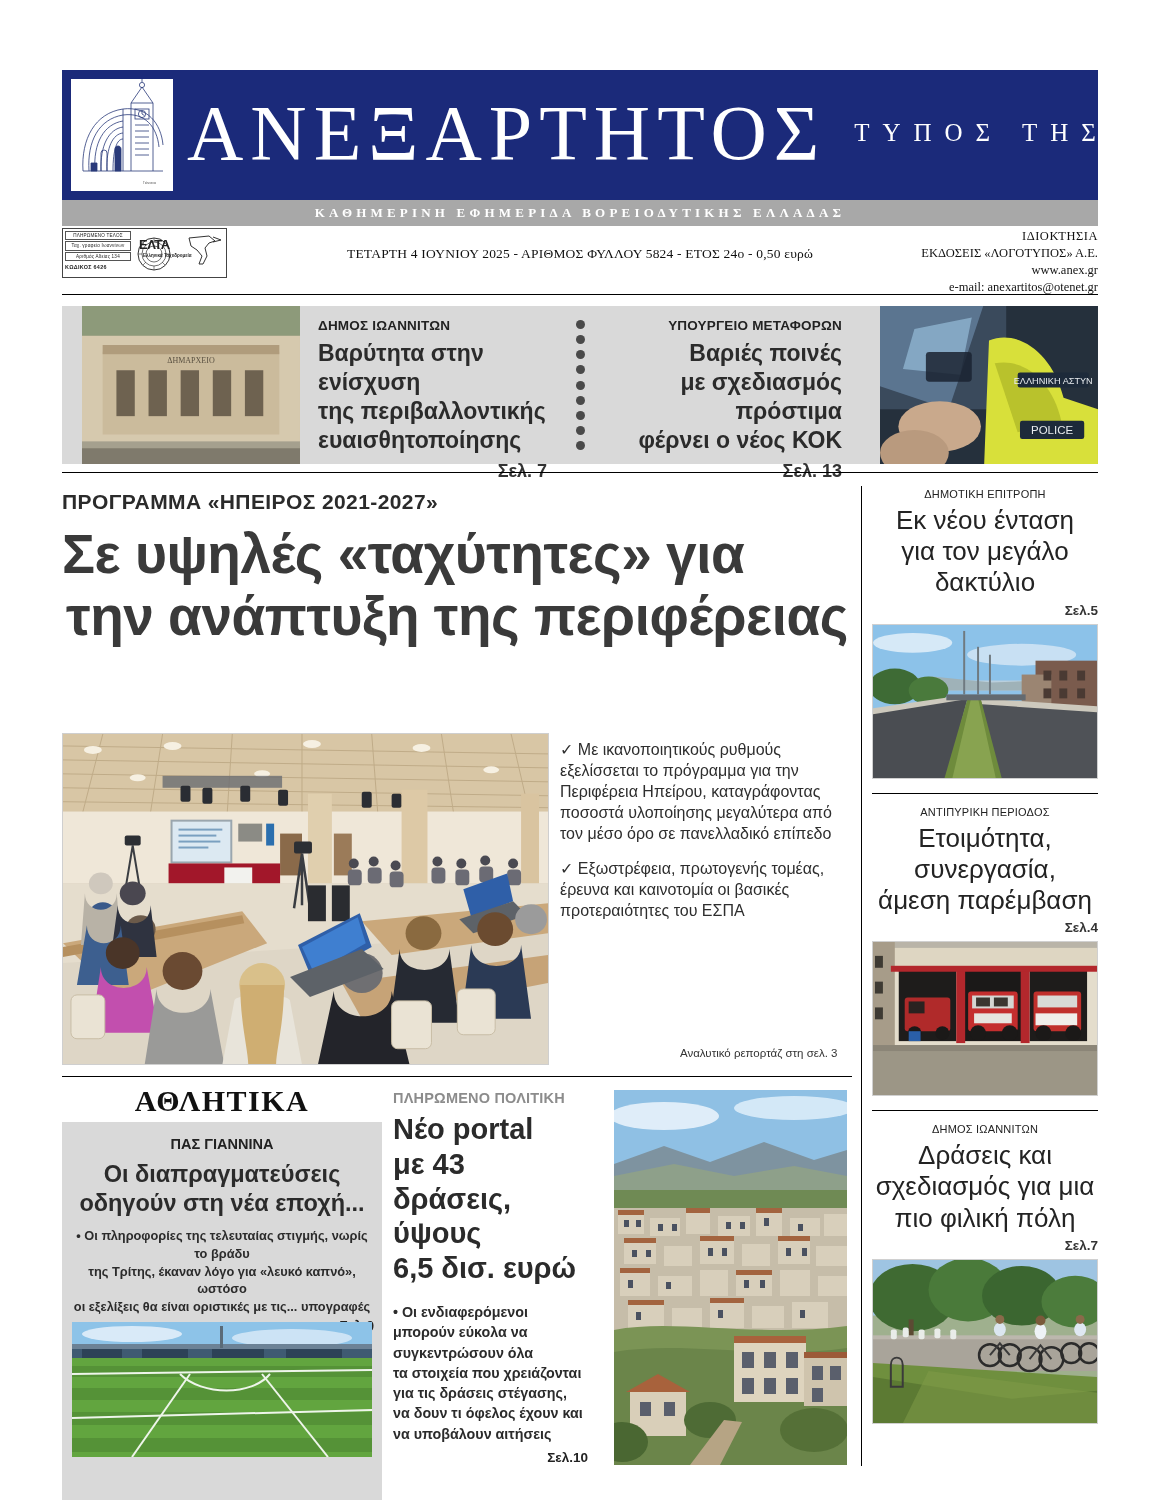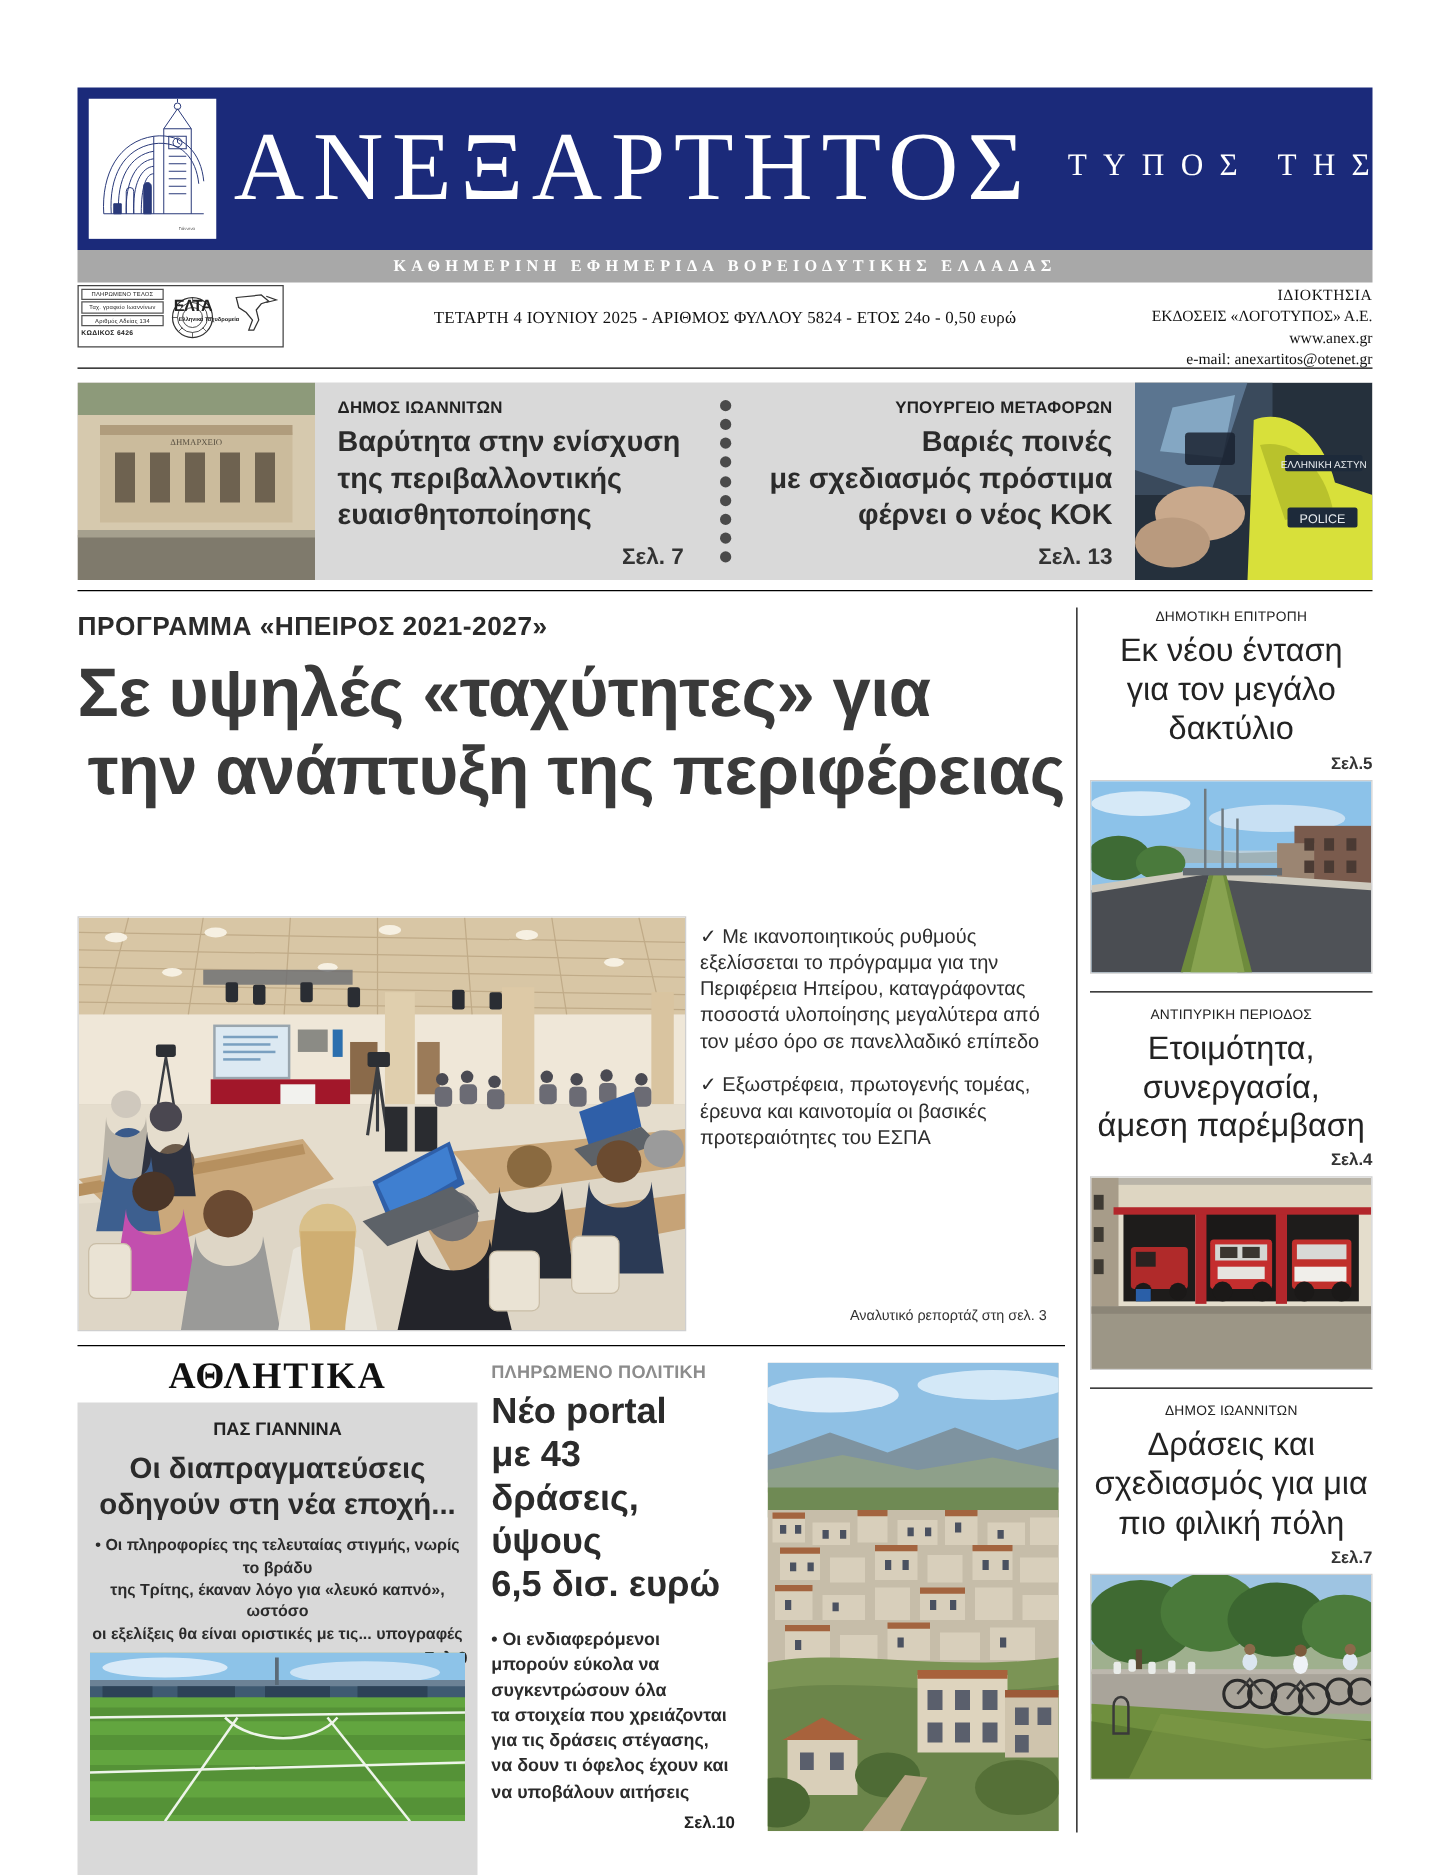--- a/index.html
+++ b/index.html
@@ -76,21 +76,21 @@
   }
   .ownership .l1 { letter-spacing:.5px; }
 
   .rule-thin { position:absolute; left:62px; width:1036px; height:1px; background:#000; }
 
   
   .teaser {
     position:absolute; left:62px; top:306px; width:1036px; height:158px;
     background:#d9d9d9; display:flex; align-items:stretch;
   }
-  .teaser-photo { width:190px; flex:none; position:relative; overflow:hidden; }
+  .teaser-photo { width:218px; flex:none; position:relative; overflow:hidden;margin-left:20px; }
   .teaser-mid { flex:1; display:flex; }
   .teaser-col { flex:1; padding:12px 18px 8px 18px; display:flex; flex-direction:column; }
   .teaser-col.left { text-align:left; }
   .teaser-col.right { text-align:right; }
   .kicker { font-size:13.5px; font-weight:700; color:#222; letter-spacing:.2px;
      margin-bottom:6px; }
   .teaser-head { font-size:23px; font-weight:700; line-height:1.26; color:#2b2b2b; }
   .pagref { font-size:18px; font-weight:700; color:#333; margin-top:auto; padding-top:6px; }
   .dots { width:30px; flex:none; display:flex; flex-direction:column;
      align-items:center; justify-content:space-between; padding:14px 0; }
@@ -98,21 +98,21 @@
 
   
   .vrule { position:absolute; background:#000; }
 
   .lead { position:absolute; left:62px; top:490px; width:790px; }
   .lead-kicker { font-size:21px; font-weight:700; letter-spacing:.4px; color:#2b2b2b; }
   .lead-head {
     font-size:55px; font-weight:700; line-height:1.12; color:#3a3a3a;
     letter-spacing:-.5px; margin-top:10px;
   }
-  .lead-head .l2 { display:block; text-align:right; }
+  .lead-head .l2 { display:block; text-align:center; }
 
   .lead-photo {
     position:absolute; left:62px; top:733px; width:487px; height:332px;
     overflow:hidden; border:1px solid #cfcfcf;
   }
   .bullets {
     position:absolute; left:560px; top:740px; width:290px;
     font-size:16px; line-height:1.31; font-weight:400; color:#2e2e2e;
   }
   .bullets p { margin:0 0 14px 0; }

